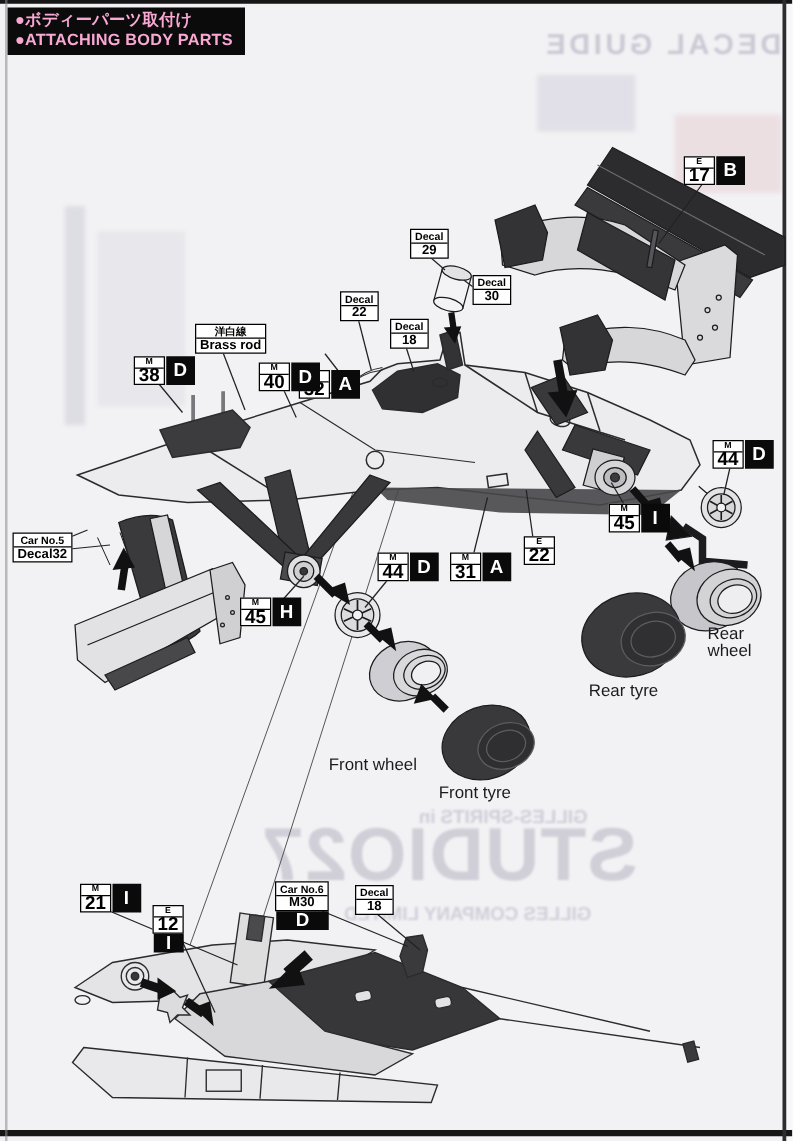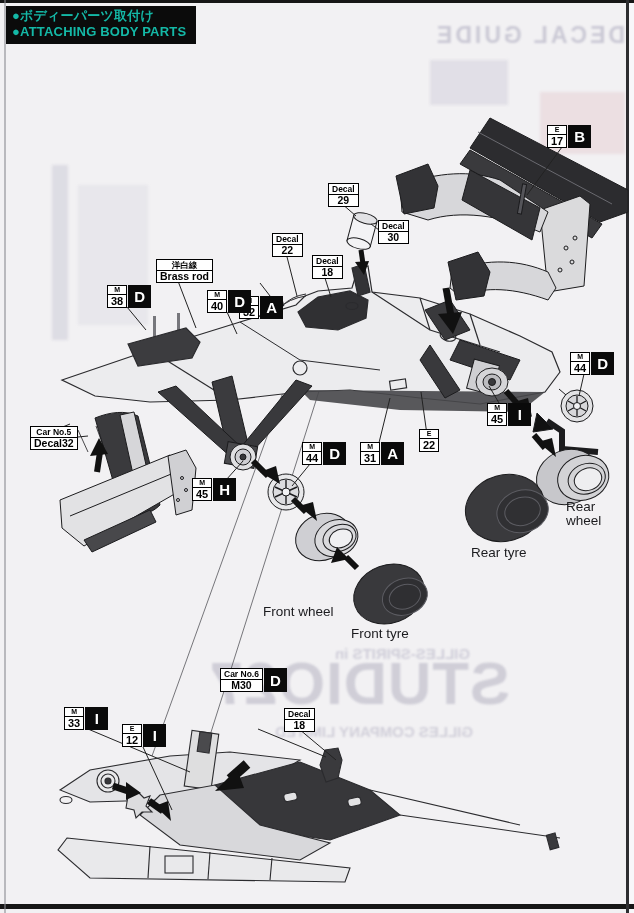--- a/index.html
+++ b/index.html
@@ -6,35 +6,35 @@
   #page{position:relative;width:634px;height:913px;background:#f2f1f3;overflow:hidden;
         font-family:"Liberation Sans",sans-serif;}
   
   .frame{position:absolute;background:#161616;}
   #frame-top{left:0;top:0;width:634px;height:3px;}
   #frame-bottom{left:0;top:904px;width:634px;height:5px;}
   #frame-right{left:626px;top:0;width:3px;height:913px;background:#2d2d30;}
   #frame-left{left:4px;top:0;width:2px;height:913px;background:#8a8a90;opacity:.55;}
   #right-margin{position:absolute;left:629px;top:0;width:5px;height:913px;background:#f8f7fa;}
   
-  #title-banner{position:absolute;left:6px;top:6px;background:#0b0b0b;color:#14b8a6;
+  #title-banner{position:absolute;left:6px;top:6px;background:#0b0b0b;color:#f9a8d4;
     padding:2px 10px 4px 6px;font-weight:bold;font-size:13px;line-height:16px;letter-spacing:.2px;}
   
   .bleed{position:absolute;transform:scaleX(-1);font-weight:bold;pointer-events:none;
          filter:blur(1px);white-space:nowrap;}
   #bleed-decal-guide{left:425px;top:22px;width:200px;font-size:23px;letter-spacing:3px;color:rgba(163,161,184,.5);}
   #bleed-gilles-top{left:250px;top:645px;width:220px;font-size:15px;color:rgba(160,158,180,.42);}
   #bleed-studio{left:210px;top:651px;width:300px;font-size:60px;line-height:66px;letter-spacing:1px;color:rgba(152,150,172,.38);}
   #bleed-gilles-bottom{left:213px;top:723px;width:260px;font-size:15px;color:rgba(160,158,180,.4);}
   .bleed-block{position:absolute;pointer-events:none;filter:blur(1.5px);}
   
   .callout{position:absolute;display:flex;align-items:stretch;z-index:5;}
   .pbox,.dbox{background:#fff;border:1.5px solid #000;display:flex;flex-direction:column;align-items:center;}
   .ptop{font-size:7px;font-weight:bold;line-height:8px;border-bottom:1px solid #000;width:100%;text-align:center;}
-  .pnum{font-size:11px;font-weight:bold;line-height:12px;padding:0 3px;}
+  .pnum{font-size:15px;font-weight:bold;line-height:12px;padding:0 3px;}
   .dl1{font-size:8.5px;font-weight:bold;line-height:10px;border-bottom:1px solid #000;padding:0 3px;width:100%;
        box-sizing:border-box;text-align:center;white-space:nowrap;}
   .dl2{font-size:10.5px;font-weight:bold;line-height:11px;padding:0 3px;white-space:nowrap;}
   .letterbox{background:#0a0a0a;color:#fff;font-weight:bold;font-size:15px;line-height:15px;
      display:flex;align-items:center;justify-content:center;min-width:19px;padding:0 2px;margin-left:1px;}
   .ptext{position:absolute;font-size:13.5px;line-height:14px;color:#1b1b1e;z-index:4;text-align:left;}
   #art{position:absolute;left:0;top:0;z-index:2;}
 </style>
 </head>
 <body>
@@ -339,21 +339,21 @@
         </div>
         <div class="letterbox">D</div>
       </div>
       <div class="callout" style="left: 487px; top: 403px;">
         <div class="pbox">
           <div class="ptop">M</div>
           <div class="pnum">45</div>
         </div>
         <div class="letterbox">I</div>
       </div>
-      <div class="callout" style="left: 10px; top: 426px; margin-left: 20px;">
+      <div class="callout" style="left: 10px; top: 426px;">
         <div class="dbox">
           <div class="dl1">Car No.5</div>
           <div class="dl2">Decal32</div>
         </div>
       </div>
       <div class="callout" style="left: 419px; top: 429px;">
         <div class="pbox">
           <div class="ptop">E</div>
           <div class="pnum">22</div>
         </div>
@@ -375,32 +375,32 @@
       <div class="callout" style="left: 192px; top: 478px;">
         <div class="pbox">
           <div class="ptop">M</div>
           <div class="pnum">45</div>
         </div>
         <div class="letterbox">H</div>
       </div>
       <div class="callout" style="left: 64px; top: 707px;">
         <div class="pbox">
           <div class="ptop">M</div>
-          <div class="pnum">33</div>
+          <div class="pnum">21</div>
         </div>
         <div class="letterbox">I</div>
       </div>
-      <div class="callout" style="left: 122px; top: 724px;">
+      <div class="callout" style="left: 122px; top: 724px; flex-direction: column;">
         <div class="pbox">
           <div class="ptop">E</div>
           <div class="pnum">12</div>
         </div>
         <div class="letterbox">I</div>
       </div>
-      <div class="callout" style="left: 220px; top: 668px;">
+      <div class="callout" style="left: 220px; top: 705px; flex-direction: column;">
         <div class="dbox">
           <div class="dl1">Car No.6</div>
           <div class="dl2">M30</div>
         </div>
         <div class="letterbox">D</div>
       </div>
       <div class="callout" style="left: 284px; top: 708px;">
         <div class="dbox">
           <div class="dl1">Decal</div>
           <div class="dl2">18</div>

